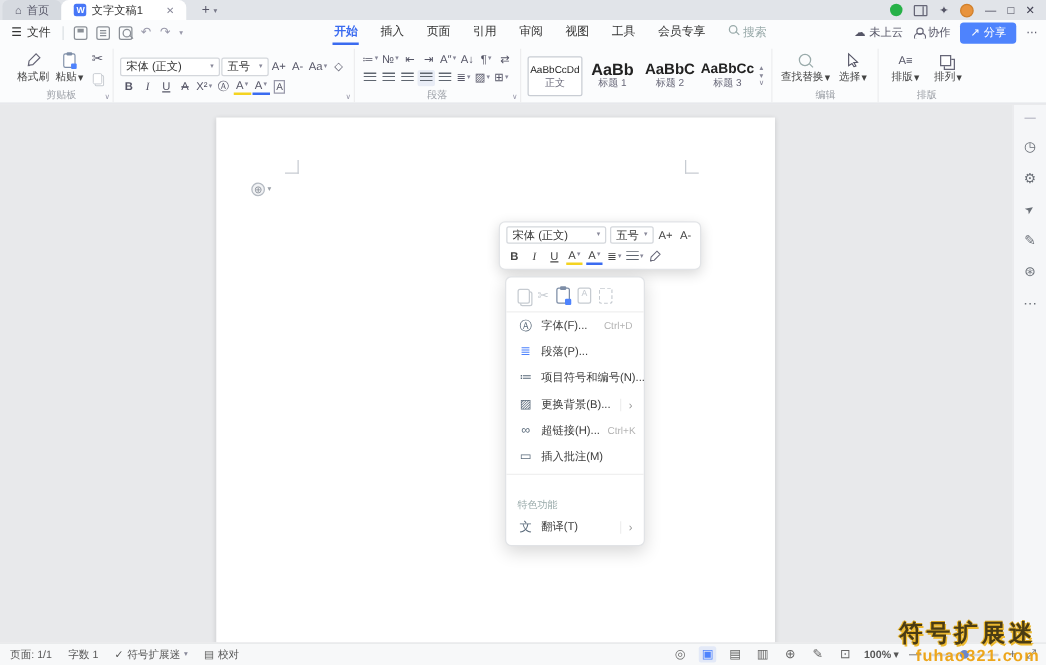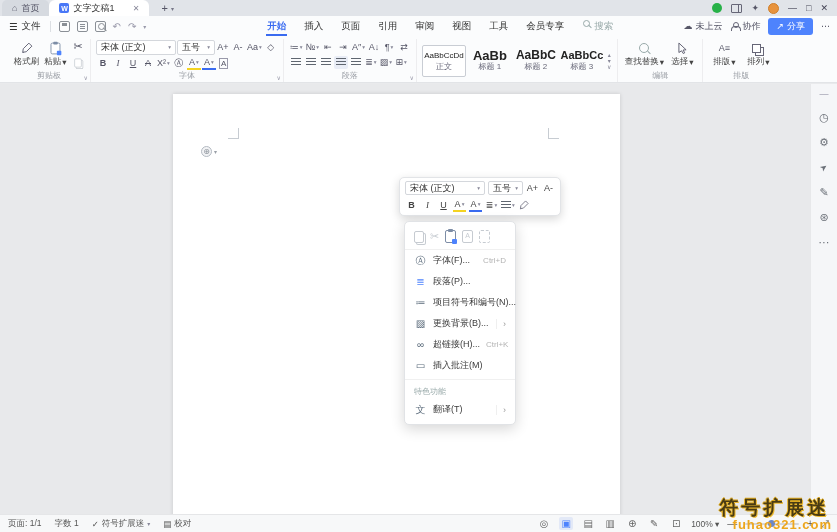--- a/index.html
+++ b/index.html
@@ -108,35 +108,35 @@
 .pic.paste::after{content:"";position:absolute;right:-2px;bottom:-2px;width:5px;height:5px;background:#4e83fd;border-radius:1px;}
 .pic.pasteA::after{content:"A";position:absolute;left:2px;top:1px;font-size:7px;color:#c6cbd1;}
 .pic.pasteS{border-style:dashed;}
 .cut-ic{color:#c6cbd1;font-size:11px;}
 .cm-item{height:21px;display:flex;align-items:center;padding:0 9px;gap:6px;}
 .cm-ic{width:13px;text-align:center;color:#5b6b7b;font-size:10px;flex:0 0 13px;}
 .cm-ic.blue{color:#4e83fd;}
 .cm-label{flex:1;color:#3c3c3c;font-size:9px;white-space:nowrap;}
 .cm-right{color:#b3b3b3;font-size:8px;}
 .cm-arrow{border-left:1px solid #efefef;padding-left:6px;color:#999;font-size:9px;}
-.cm-section{font-size:8px;color:#9aa;padding:6px 9px 2px;border-top:1px solid #f0f0f0;margin-top:3px;}
+.cm-section{font-size:8px;color:#9aa;padding:18px 9px 2px;border-top:1px solid #f0f0f0;margin-top:3px;}
 
 
 .sidebar{position:absolute;top:84px;right:0;width:27px;bottom:18px;background:#f5f6f8;border-left:1px solid #e7e8ea;display:flex;flex-direction:column;align-items:center;padding-top:5px;gap:12px;color:#6b7078;font-size:11px;}
 .sidebar .dash{font-size:9px;color:#99a;}
 .sb-cursor{display:inline-block;transform:rotate(-35deg) scale(.8);}
 
 
 .statusbar{position:absolute;bottom:0;left:0;right:0;height:18px;background:#f7f8f9;border-top:1px solid #e5e6e8;display:flex;align-items:center;padding:0 8px;font-size:8.5px;color:#555;gap:13px;}
 .st-item{display:flex;align-items:center;gap:3px;}
 .st-item .c{font-size:6px;color:#889;}
 .st-right{margin-left:auto;display:flex;align-items:center;gap:8px;color:#666;font-size:10px;}
 .vbtn{width:14px;height:13px;display:flex;align-items:center;justify-content:center;}
 .vbtn.sel{background:#e3e9f7;border-radius:2px;color:#4e83fd;}
-.zoomtxt{font-size:8.5px;color:#555;display:flex;align-items:flex-start;gap:2px;}
+.zoomtxt{font-size:8.5px;color:#555;display:flex;align-items:flex-start;gap:2px;font-weight:bold;}
 .slider{width:54px;height:2px;background:#d4d6da;position:relative;border-radius:1px;}
 .knob{position:absolute;left:23px;top:-3px;width:7px;height:7px;background:#6b87c8;border-radius:50%;}
 
 
 .watermark{position:absolute;right:5px;bottom:0px;z-index:99;text-align:center;line-height:1.05;}
 .wm1{font-size:19px;font-weight:bold;color:#4a3c14;letter-spacing:3px;text-shadow:1px 1px 0 #edb92e,-1px 0 0 #edb92e,0 -1px 0 #d9a41c;}
 .wm2{font-size:13px;font-weight:bold;color:#eda website61c;}
 .wm2{font-size:13px;font-weight:bold;color:#eda61c;letter-spacing:1px;padding-left:16px;}
 </style>
 </head>
@@ -282,21 +282,20 @@
           <span class="sbtn hl-b">
               <span>A</span>
               <span class="c">▾</span>
             </span>
           <span class="sbtn">
               <span class="boxA">A</span>
             </span>
         </div>
       </div>
     </div>
-    <div class="rgroup-label">字体</div>
     <span class="launcher">∨</span>
   </div>
 
   <div class="rgroup">
     <div class="rgroup-body">
       <div class="rows">
         <div class="rrow">
           <span class="sbtn">
               <span>≔</span>
               <span class="c">▾</span>

